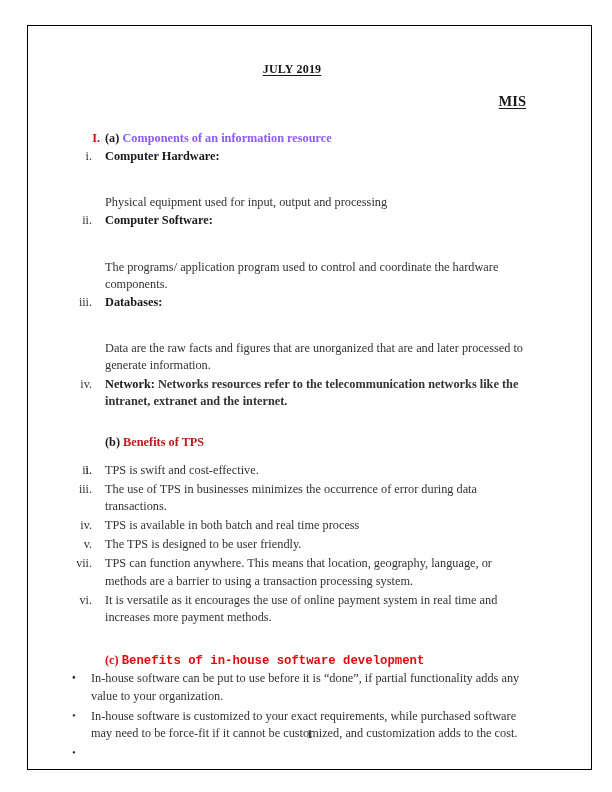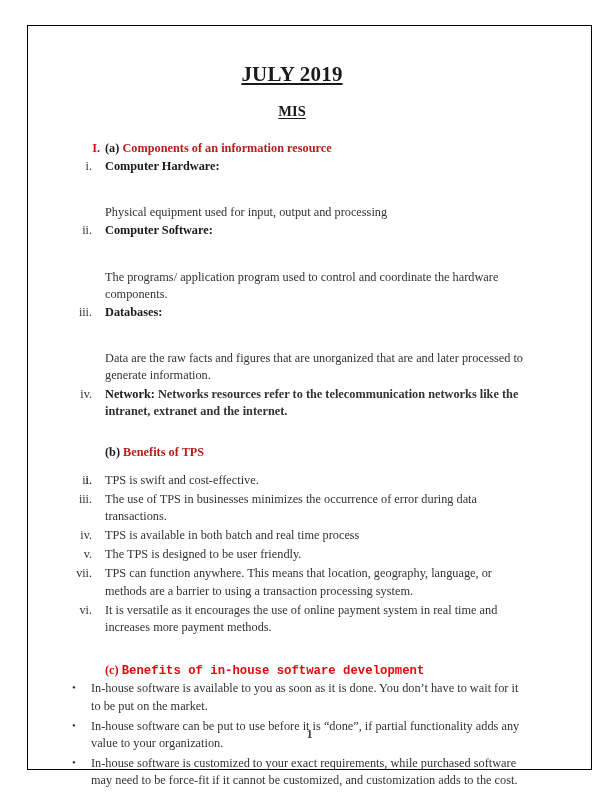--- a/index.html
+++ b/index.html
@@ -28,30 +28,30 @@
     position: absolute;
     left: 58px;
     top: 40px;
     width: 468px;
     box-sizing: border-box;
   }
 
   .doc-title {
     text-align: center;
     font-weight: bold;
-    font-size: 21px;
+    font-size: 12px;
     letter-spacing: 0.2px;
     margin: 0 0 0 0;
     padding-top: 22px;
     color: #1a1a1a;
   }
   .doc-title span.ul { text-decoration: underline; text-underline-offset: 2px; }
 
   .doc-subtitle {
-    text-align: center;
+    text-align: right;
     font-weight: bold;
     font-size: 14.5px;
     margin: 16px 0 0 0;
     color: #1a1a1a;
   }
   .doc-subtitle span.ul { text-decoration: underline; text-underline-offset: 2px; }
 
   
   .sec-a-head {
     margin-top: 21px;
@@ -64,21 +64,21 @@
     position: absolute;
     left: 26px;
     top: 0;
     width: 16px;
     text-align: right;
     font-weight: bold;
     color: #dd0b0b;
     font-size: 12.3px;
   }
   .sec-a-head .label-paren { font-weight: bold; color: #1a1a1a; }
-  .sec-a-head .label-text { font-weight: bold; color: #b91c1c; }
+  .sec-a-head .label-text { font-weight: bold; color: #8b5cf6; }
 
   .sec-head-b {
     margin-top: 25px;
     padding-left: 47px;
     font-size: 12.3px;
   }
   .sec-head-b .paren { font-weight: bold; color: #1a1a1a; }
   .sec-head-b .txt { font-weight: bold; color: #b91c1c; }
 
   .sec-head-c {
@@ -248,21 +248,20 @@
     </li>
   </ul>
 
   <div class="sec-head-c">
     <span class="paren">(c)</span> <span class="txt">Benefits of in-house software development</span>
   </div>
 
   <ul class="bullet-list">
     <li>
       <span class="bullet">•</span>
-      <span>In-house software is available to you as soon as it is done. You don’t have to wait for it to be put on the market.</span>
     </li>
     <li>
       <span class="bullet">•</span>
       <span>In-house software can be put to use before it is “done”, if partial functionality adds any value to your organization.</span>
     </li>
     <li>
       <span class="bullet">•</span>
       <span>In-house software is customized to your exact requirements, while purchased software may need to be force-fit if it cannot be customized, and customization adds to the cost.</span>
     </li>
     <li>

